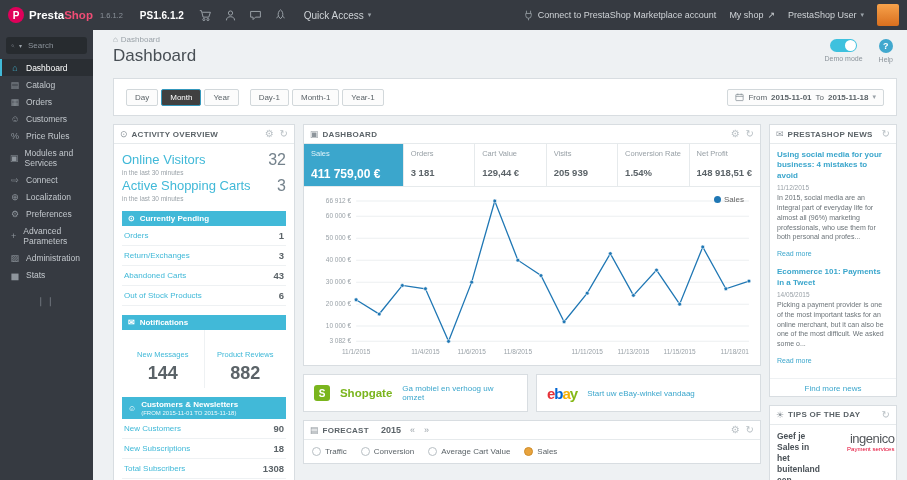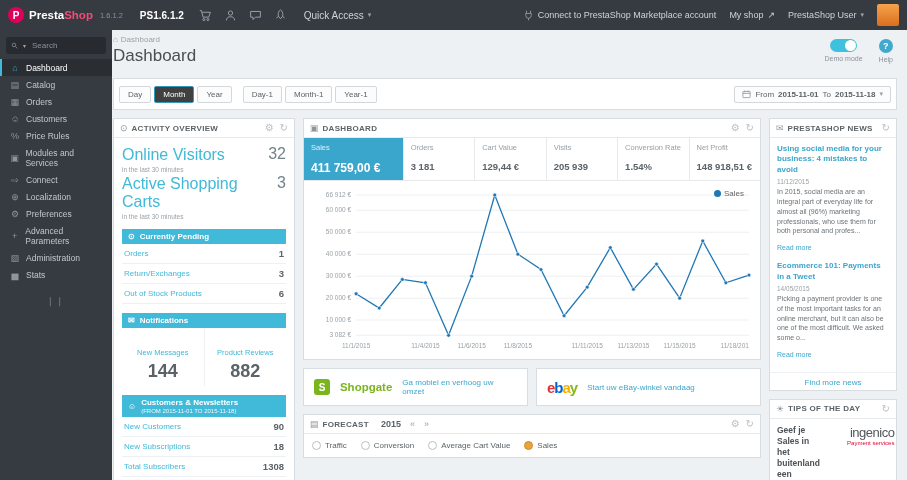--- a/index.html
+++ b/index.html
@@ -24,21 +24,21 @@
   .tb-icons { display:flex; gap:12px; margin-left:6px; align-items:center; }
   .tb-icons svg { width:13px; height:13px; stroke:#9aa1a8; fill:none; stroke-width:1.2; cursor:pointer; }
   .quick { margin-left:8px; cursor:pointer; display:flex; gap:4px; align-items:center; }
   .caret-dn { font-size:7px; color:#9aa1a8; }
   .tb-right { margin-left:auto; display:flex; align-items:center; gap:13px; font-size:9px; }
   .tb-right .lnk { cursor:pointer; display:flex; align-items:center; gap:4px; }
   .tb-right svg { width:11px; height:11px; stroke:#9aa1a8; fill:none; stroke-width:1.2; }
   .avatar { width:22px; height:22px; border-radius:2px; background:linear-gradient(#f7a24b,#d96f1e); cursor:pointer; }
 
   
-  .sidebar { position:absolute; top:30px; left:0; bottom:0; width:112px; background:#363a41; z-index:10; }
+  .sidebar { position:absolute; top:30px; left:0; bottom:0; width:93px; background:#363a41; z-index:10; }
   .search-box { margin:7px 6px 5px; background:#272b2f; border-radius:3px; height:17px;
     display:flex; align-items:center; padding:0 5px; gap:4px; }
   .search-box svg { width:8px; height:8px; stroke:#8b929a; fill:none; stroke-width:1.5; }
   .search-box .caret-dn { font-size:6px; }
   .search-box input { background:transparent; border:none; outline:none; color:#aab0b6; font-size:8px; width:56px; }
   .search-box input::placeholder { color:#8b929a; }
   .menu { list-style:none; margin:4px 0 0; padding:0; }
   .menu li { display:flex; align-items:center; gap:6px; padding:3.5px 8px; font-size:8.5px; color:#c3c8cd; cursor:pointer; border-left:2px solid transparent; }
   .menu li .mi { width:10px; text-align:center; color:#8e959c; font-size:9px; }
   .menu li.active { background:#2a2e33; color:#fff; border-left-color:#41b9d8; }
@@ -50,22 +50,22 @@
   .page-head { padding:5px 10px 0; position:relative; }
   .breadcrumb { font-size:8px; color:#9aa2a8; display:flex; gap:3px; align-items:center; }
   .page-title { font-size:17px; font-weight:normal; color:#484f55; margin:2px 0 12px; }
   .head-right { position:absolute; top:9px; right:14px; display:flex; gap:16px; align-items:flex-start; text-align:center; }
   .toggle { width:27px; height:13px; border-radius:8px; background:#3ec1de; position:relative; cursor:pointer; margin:0 auto; }
   .toggle .knob { position:absolute; right:1px; top:1px; width:11px; height:11px; border-radius:50%; background:#fff; }
   .caption { font-size:7px; color:#8b939a; margin-top:3px; }
   .help-btn { width:14px; height:14px; border-radius:50%; background:#41a8ce; color:#fff; font-size:9px; font-weight:bold;
     display:flex; align-items:center; justify-content:center; margin:0 auto; cursor:pointer; }
 
-  .toolbar { margin:0 10px; background:#fff; border:1px solid #d8dde1; height:32px;
-    display:flex; align-items:center; padding:0 5px; gap:3px; }
+  .toolbar { margin:0 10px; background:#fff; border:1px solid #d8dde1; height:38px;
+    display:flex; align-items:center; padding:0 12px; gap:3px; }
   .tb-btn { font-size:8px; padding:3px 8px; background:#fcfcfc; border:1px solid #d2d8db; color:#5b6368; border-radius:2px; }
   .tb-btn.active { background:#404040; border-color:#3498bd; color:#fff; }
   .tb-btn.grp { margin-left:8px; }
   .date-btn { margin-left:auto; display:flex; align-items:center; gap:4px; font-size:8px; color:#5b6368;
     border:1px solid #d2d8db; background:#fcfcfc; padding:3px 7px; border-radius:2px; cursor:pointer; }
   .date-btn svg { width:9px; height:9px; stroke:#7b858c; fill:none; stroke-width:1.2; }
   .date-btn b { font-weight:bold; }
 
   .cols { display:flex; gap:8px; padding:8px 10px; align-items:flex-start; }
   .col-left { width:182px; flex:none; }
@@ -75,21 +75,21 @@
   .panel { background:#fff; border:1px solid #d8dde1; margin-bottom:8px; }
   .panel-h { display:flex; align-items:center; gap:4px; padding:4px 6px; border-bottom:1px solid #e6eaec; }
   .ph-icon { font-size:9px; color:#8d959b; }
   .ph-title { font-size:8px; font-weight:bold; color:#5b6368; text-transform:uppercase; letter-spacing:.3px; }
   .ph-tools { margin-left:auto; display:flex; gap:6px; color:#b9c0c5; font-size:10px; line-height:1; }
   .ph-tools span { cursor:pointer; }
 
   
   .act-body { padding:6px 8px 8px; }
   .metric { display:flex; justify-content:space-between; margin-top:2px; }
-  .m-label { color:#41b9d8; font-size:16px; }
+  .m-label { color:#41b9d8; font-size:13px; }
   .m-sub { font-size:6.5px; color:#9aa2a8; margin-top:2px; }
   .m-value { font-size:16px; color:#74828c; line-height:1; }
   .sec-bar { background:#41b9d8; color:#fff; font-size:8px; font-weight:bold; padding:3px 6px; margin-top:9px;
     display:flex; gap:5px; align-items:center; }
   .sec-bar .sub { display:block; font-size:6px; font-weight:normal; opacity:.92; margin-top:1px; }
   .sec-ic { font-size:8px; }
   .stat-row { display:flex; justify-content:space-between; align-items:center; padding:4px 2px; border-bottom:1px solid #eef1f3; }
   .s-label { color:#41b9d8; font-size:8px; cursor:pointer; }
   .s-value { color:#5b6368; font-size:9.5px; font-weight:bold; }
   .notif-grid { display:flex; }
@@ -339,20 +339,24 @@
           <div id="pending-rows">
               <div class="stat-row">
                 <span class="s-label">Orders</span>
                 <span class="s-value">1</span>
               </div>
               <div class="stat-row">
                 <span class="s-label">Return/Exchanges</span>
                 <span class="s-value">3</span>
               </div>
               <div class="stat-row">
+                <span class="s-label">Abandoned Carts</span>
+                <span class="s-value">43</span>
+              </div>
+              <div class="stat-row">
                 <span class="s-label">Out of Stock Products</span>
                 <span class="s-value">6</span>
               </div>
             </div>
 
           <div class="sec-bar">
             <span class="sec-ic">✉</span>
             <span>Notifications</span>
           </div>
           <div class="notif-grid" id="notif-grid">

